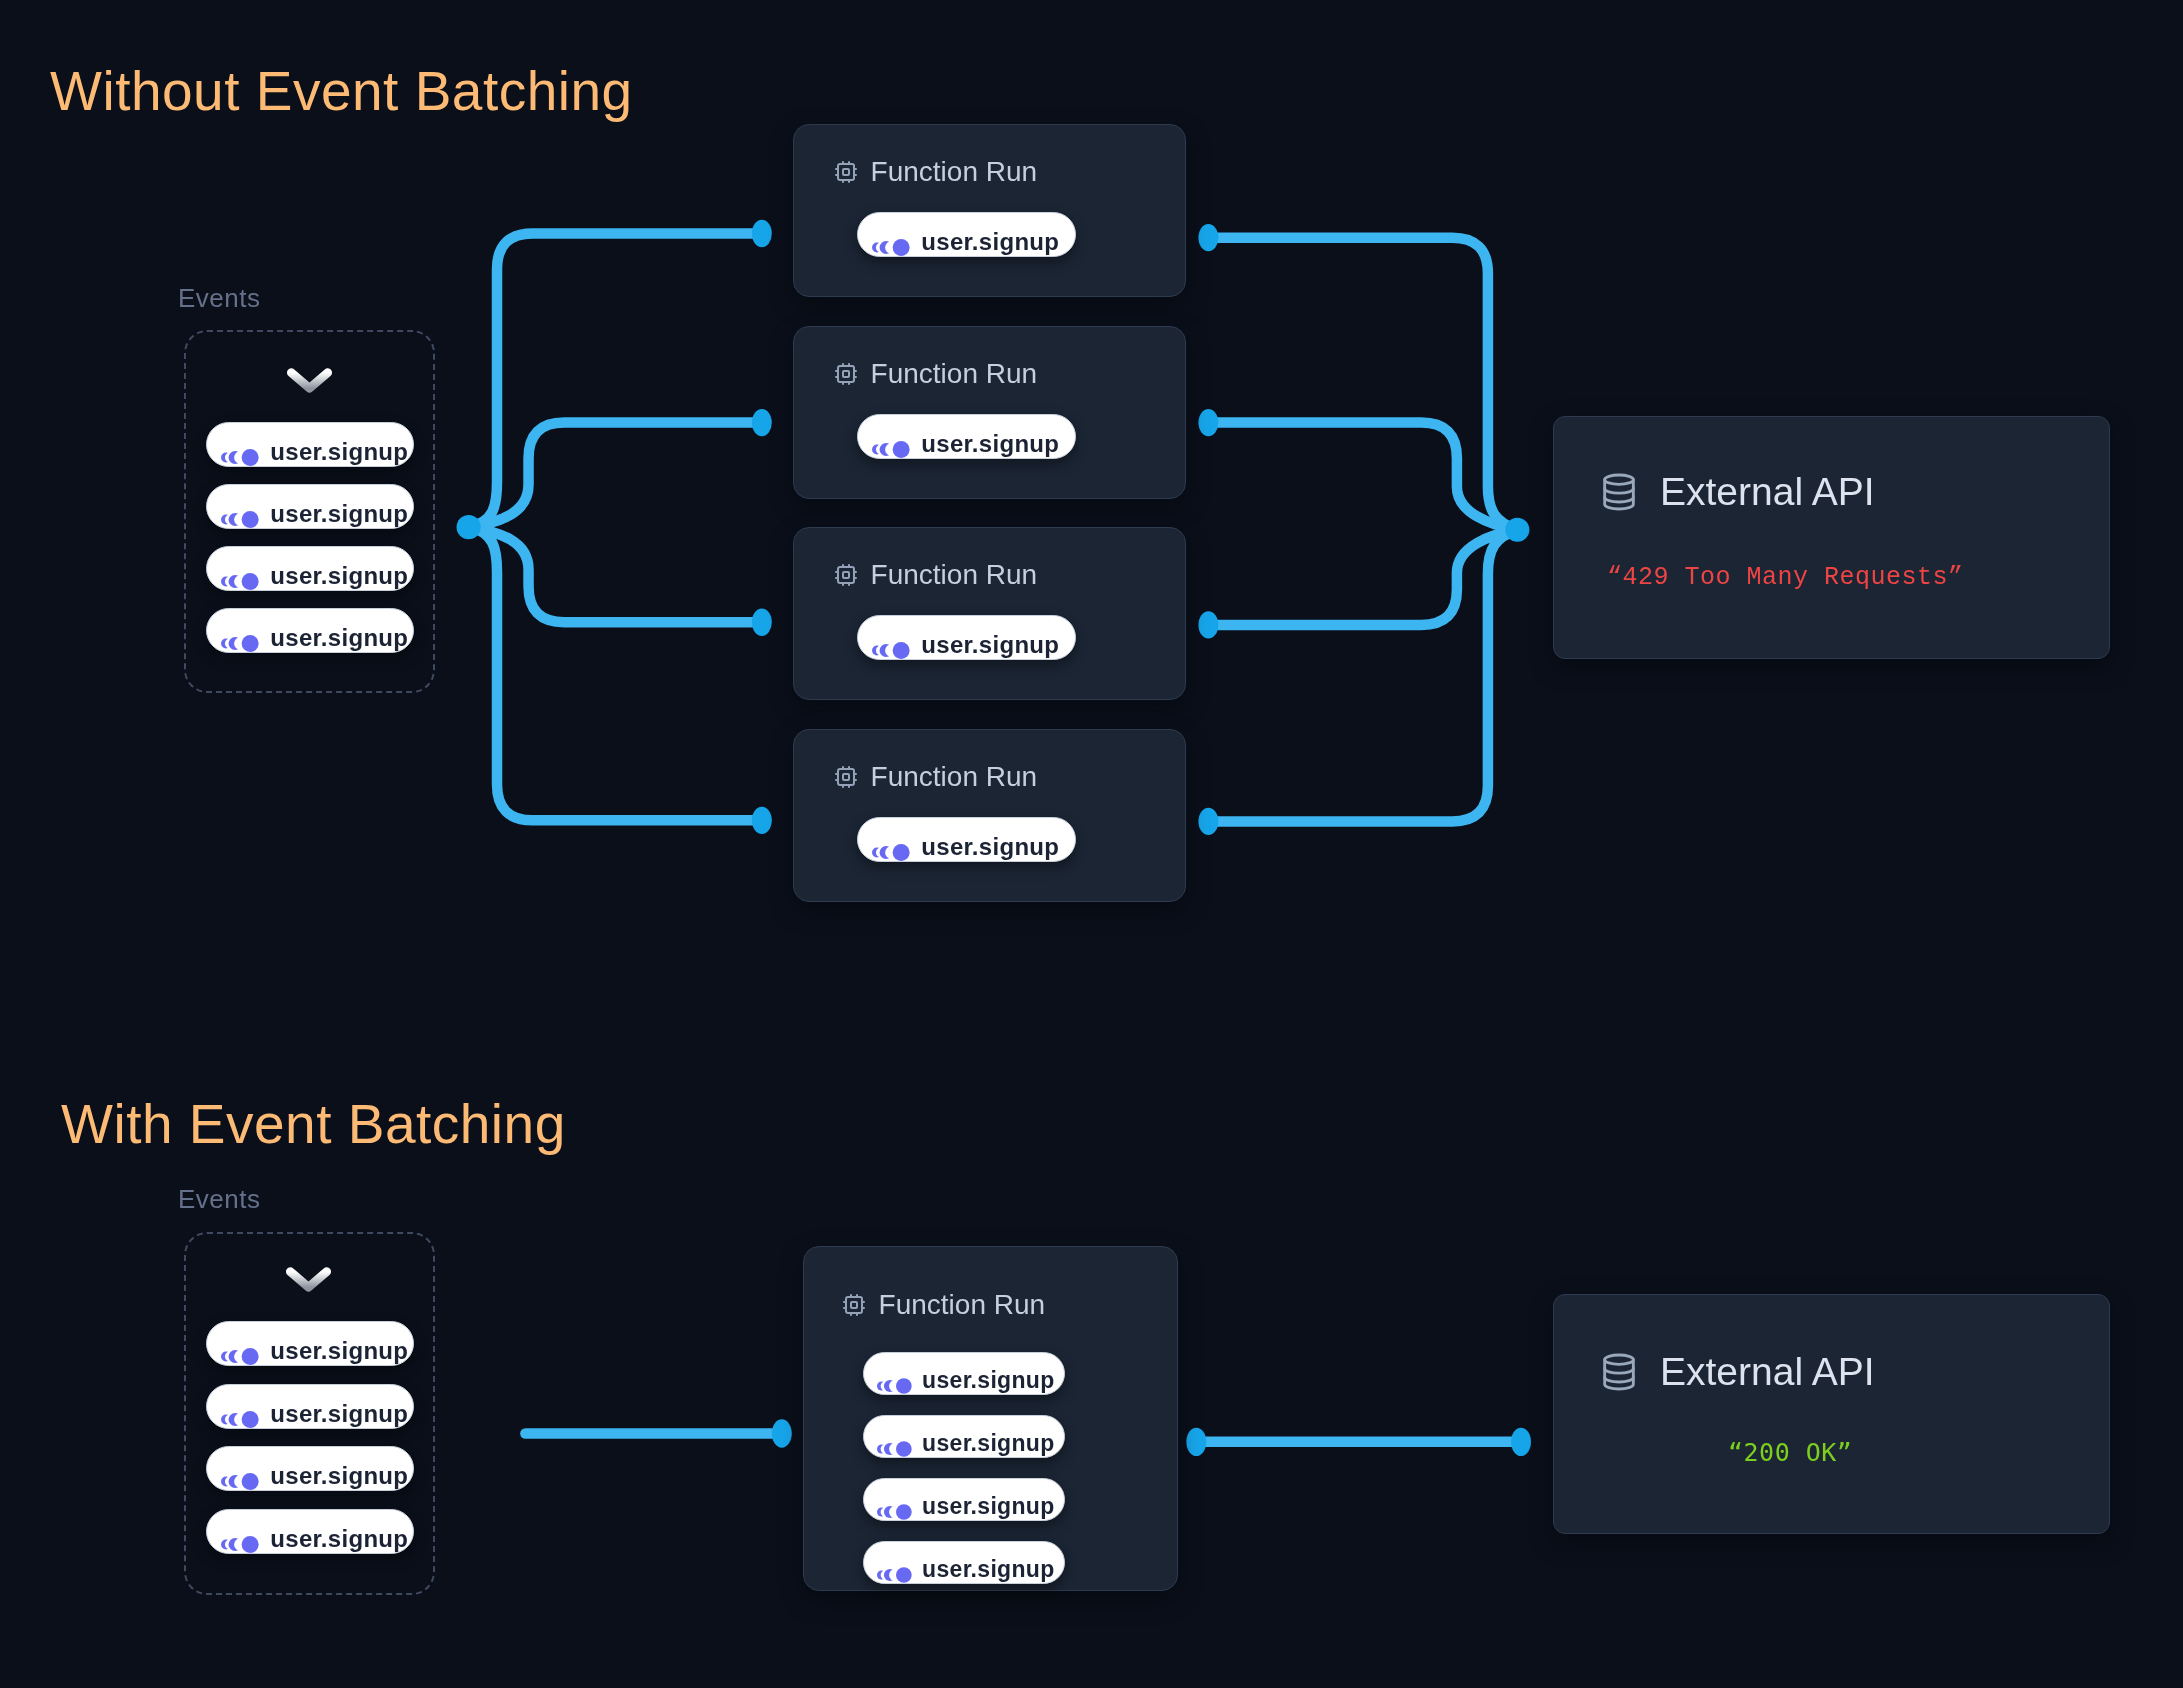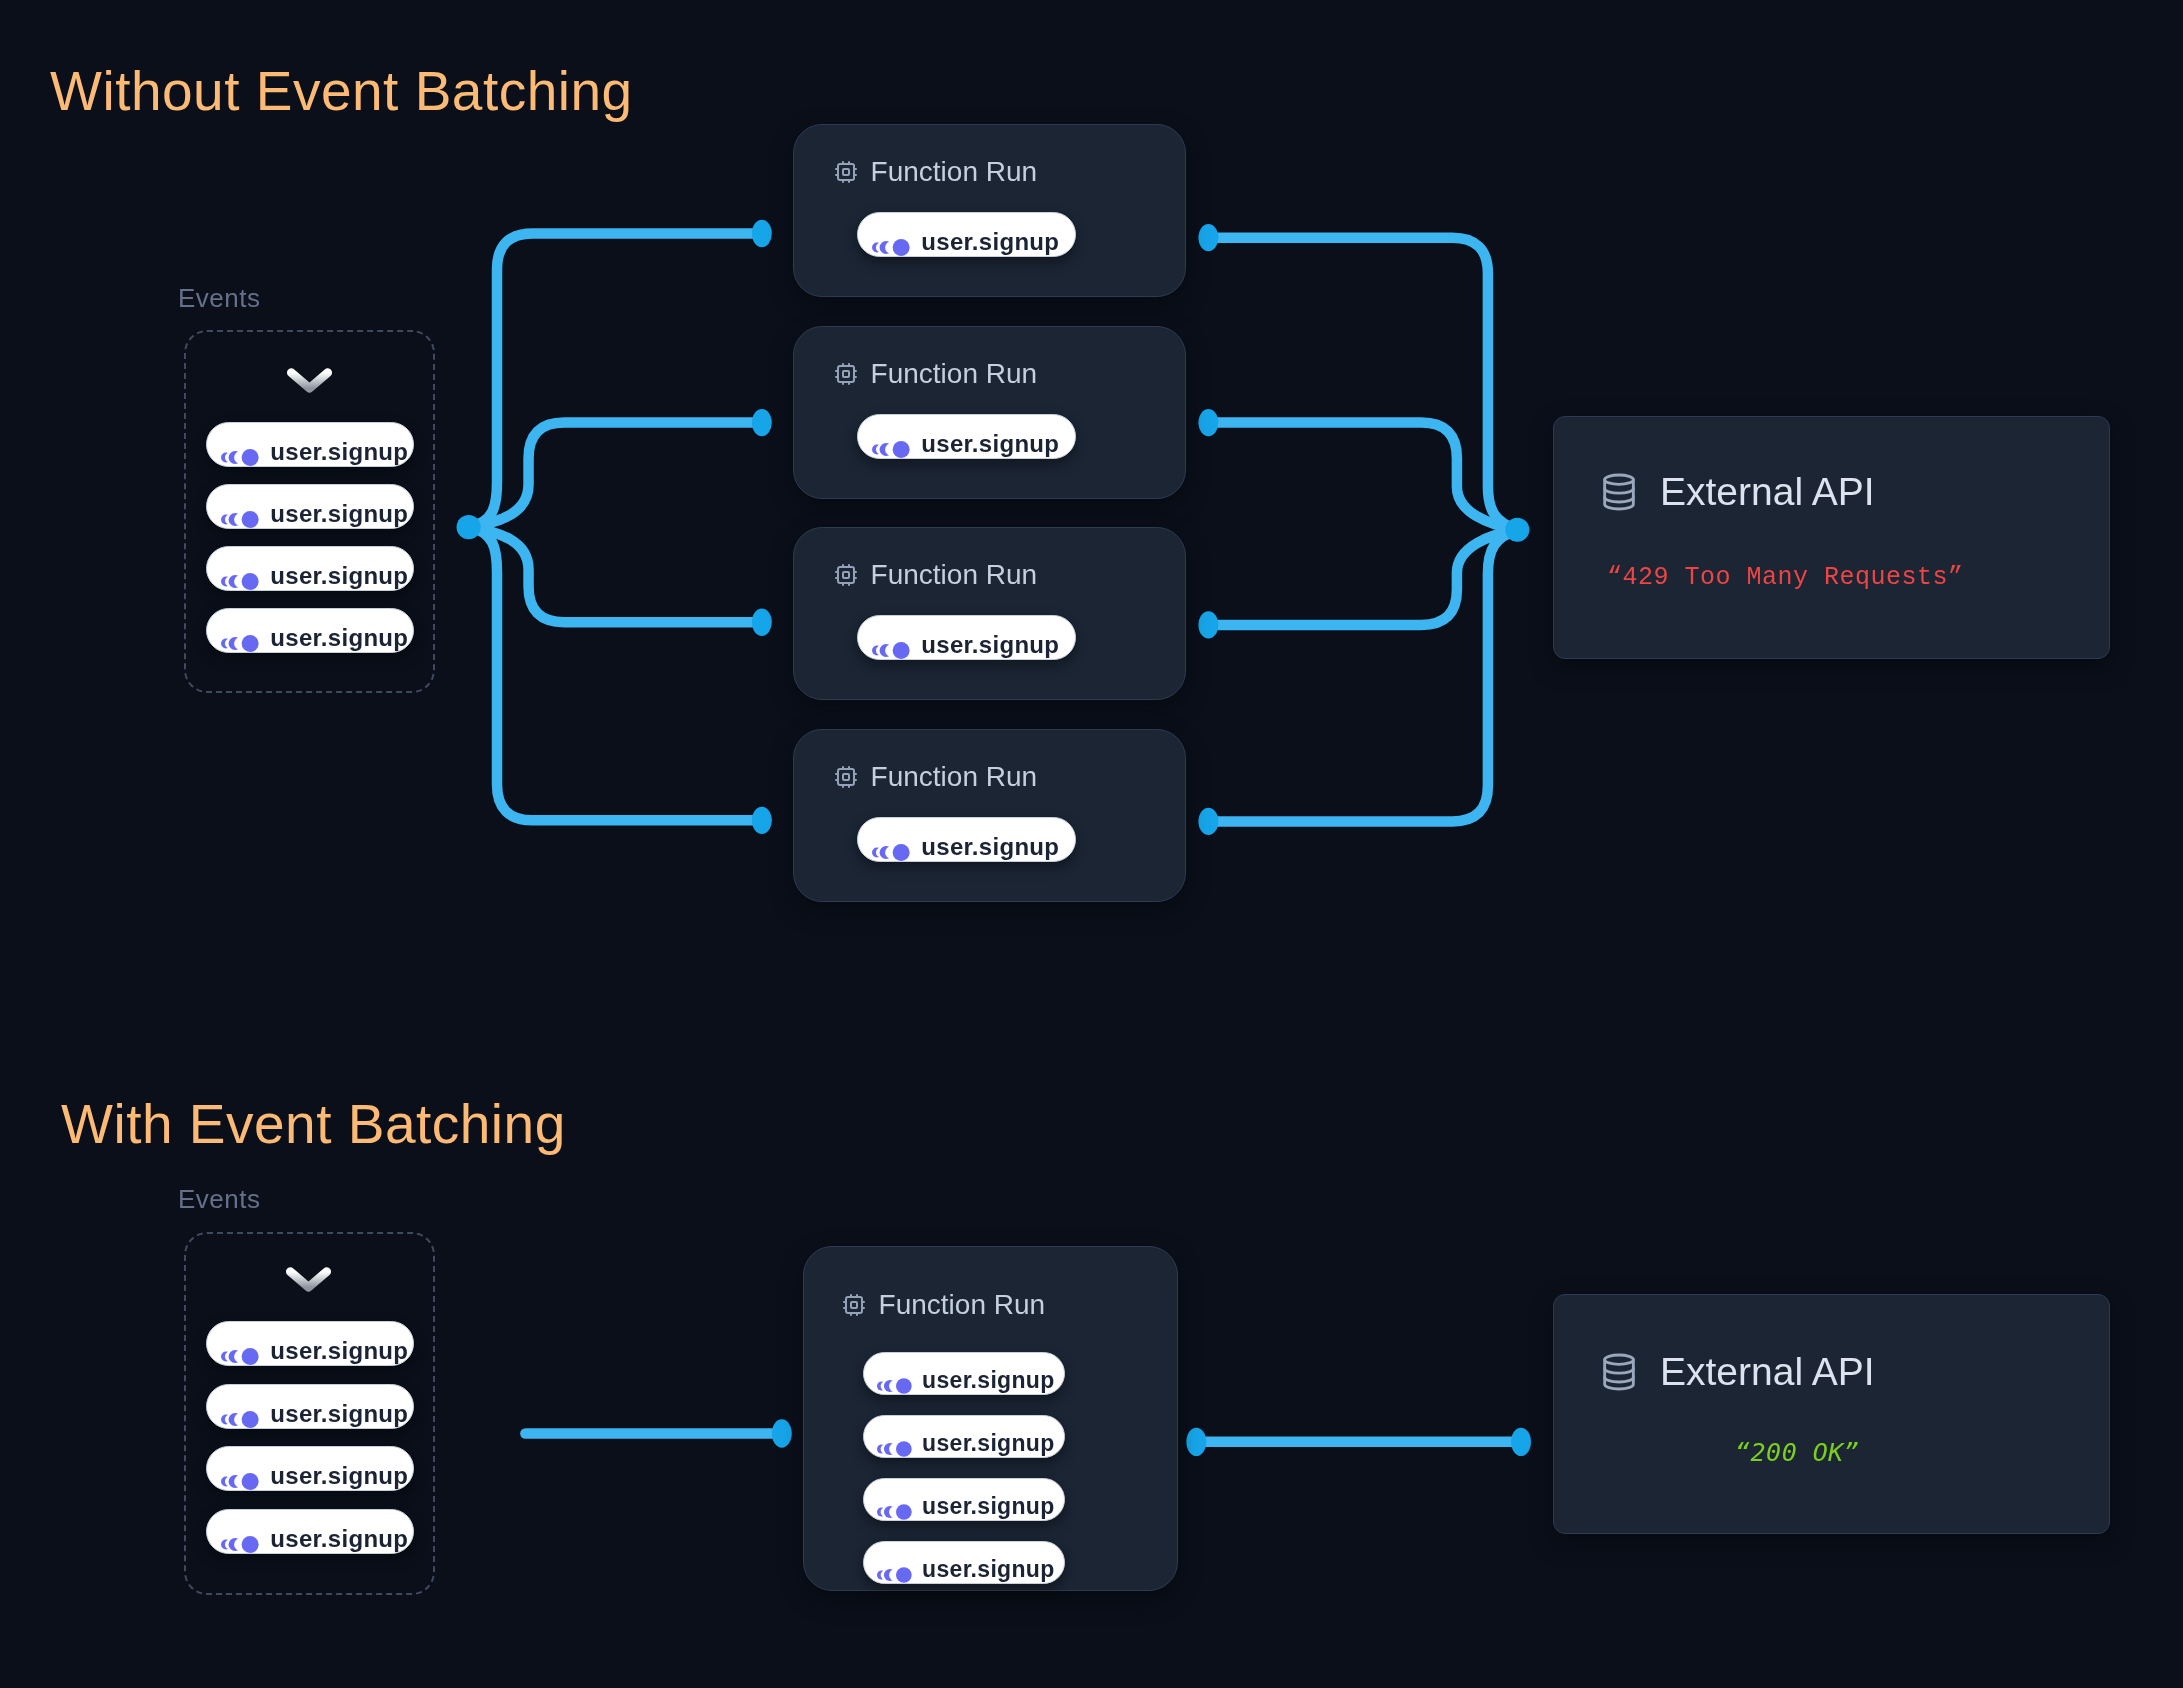--- a/index.html
+++ b/index.html
@@ -55,21 +55,21 @@
   }
   .pill-ev  { width: 208px; height: 45px; }
   .pill-fn  { width: 219px; height: 45px; }
   .pill-sm  { width: 202px; height: 43px; padding-left: 12.6px; gap: 10.5px; }
   .pill-sm .pill-label { font-size: 23px; }
 
   .card {
     position: absolute;
     background: #1b2534;
     border: 1.6px solid #2e3a4f;
-    border-radius: 29px;
+    border-radius: 16px;
     box-sizing: border-box;
     box-shadow: 0 8.4px 23px rgba(0,0,0,0.35);
   }
   .ext-card { border-radius: 12px; }
 
   .fn-header {
     position: absolute;
     left: 40px; top: 30.5px;
     display: flex;
     align-items: center;
@@ -410,17 +410,17 @@
   <div class="card ext-card" style="left:1553px; top:1294px; width:557px; height:240px;">
     <div class="ext-header" style="top:55px;">
       <svg width="40" height="42" viewBox="0 0 24 24" fill="none" stroke="#9aa8bc" stroke-width="1.7" stroke-linecap="round">
           <ellipse cx="12" cy="4.6" rx="8.6" ry="2.8"></ellipse>
           <path d="M3.4 4.6v14.8c0 1.55 3.85 2.8 8.6 2.8s8.6-1.25 8.6-2.8V4.6"></path>
           <path d="M3.4 9.9c0 1.55 3.85 2.8 8.6 2.8s8.6-1.25 8.6-2.8"></path>
           <path d="M3.4 15.2c0 1.55 3.85 2.8 8.6 2.8s8.6-1.25 8.6-2.8"></path>
         </svg>
       <span>External API</span>
     </div>
-    <div class="ext-status status-success" style="left:181px; top:143px;font-style:italic;">“200 OK”</div>
+    <div class="ext-status status-success" style="left:174px; top:143px;">“200 OK”</div>
   </div>
 
 </section>
 
 
 </body></html>

